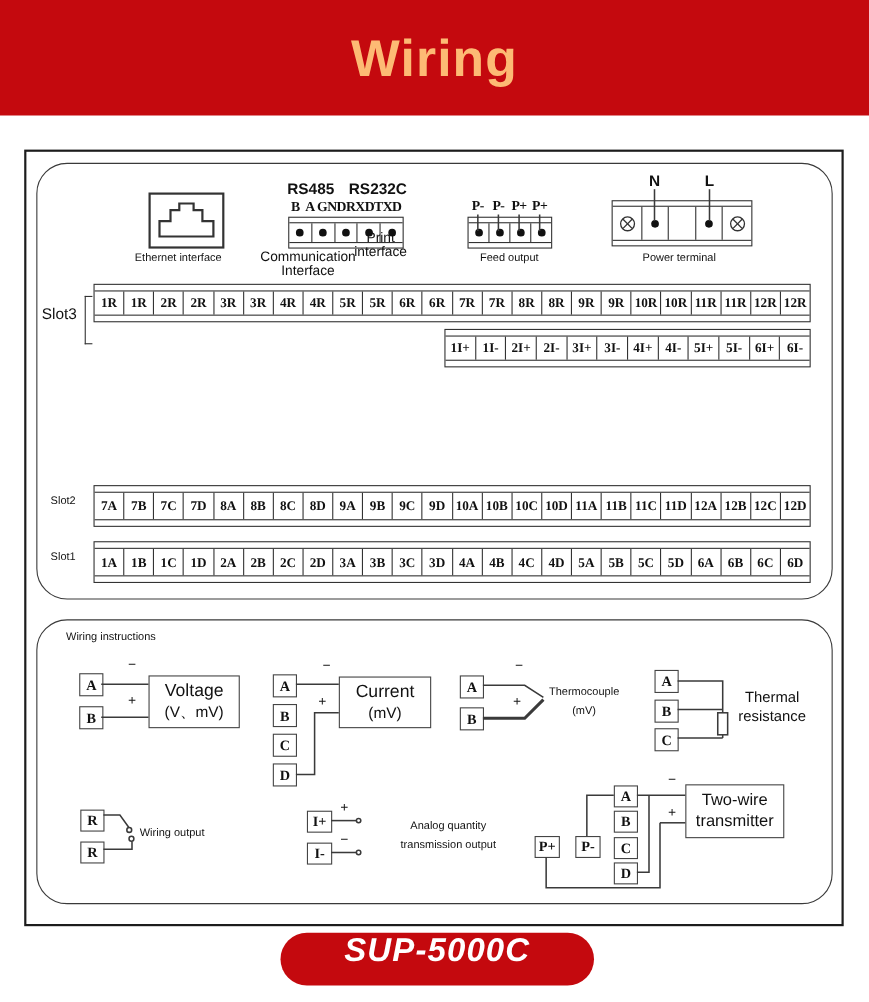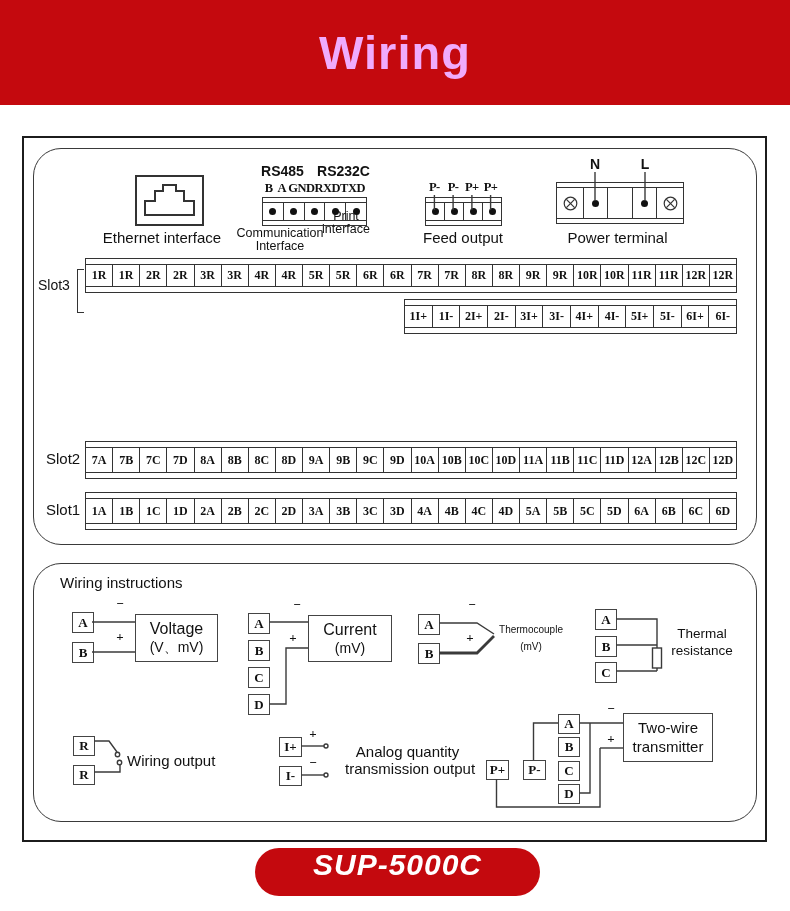--- a/index.html
+++ b/index.html
@@ -1,25 +1,25 @@
 <!DOCTYPE html>
 <html style="--accent: #c4090e;"><head>
 <meta charset="utf-8">
 <style>
   html,body{margin:0;padding:0;background:#fff;}
   .page{position:relative;width:790px;height:911px;background:#fff;overflow:hidden;
         font-family:"Liberation Sans",sans-serif;color:#111;}
   .banner{position:absolute;left:0;top:0;width:790px;height:105px;background:var(--accent,#c4090e);
           display:flex;align-items:center;justify-content:center;z-index:2;}
-  .banner h1{margin:0;font-size:47px;font-weight:bold;color:#f0abfc;letter-spacing:1px;}
+  .banner h1{margin:0;font-size:47px;font-weight:bold;color:#fdba74;letter-spacing:1px;}
   .outer{position:absolute;left:22px;top:136px;width:741px;height:702px;border:2.5px solid #1c1c1c;
          background:#fff;z-index:1;}
   .panel{position:absolute;border:1.5px solid #3a3a3a;border-radius:28px;background:#fff;z-index:1;}
   .wires{position:absolute;left:0;top:0;width:790px;height:911px;z-index:4;pointer-events:none;}
-  .lbl{position:absolute;z-index:3;font-size:15px;white-space:nowrap;}
+  .lbl{position:absolute;z-index:3;font-size:10px;white-space:nowrap;}
   .ctr{text-align:center;}
   .serif{font-family:Liberation Sans, sans-serif;font-weight:bold;}
   .small{font-size:12.5px;line-height:13px;}
   .rj45{position:absolute;border:2px solid #333;background:#fff;z-index:3;}
   .rj45 svg{display:block;width:100%;height:100%;}
   
   .strip{position:absolute;border:1.5px solid #333;background:#fff;display:flex;flex-direction:column;z-index:3;}
   .sbar{height:5px;}
   .sbt{border-bottom:1px solid #333;}
   .sbb{border-top:1px solid #333;}

